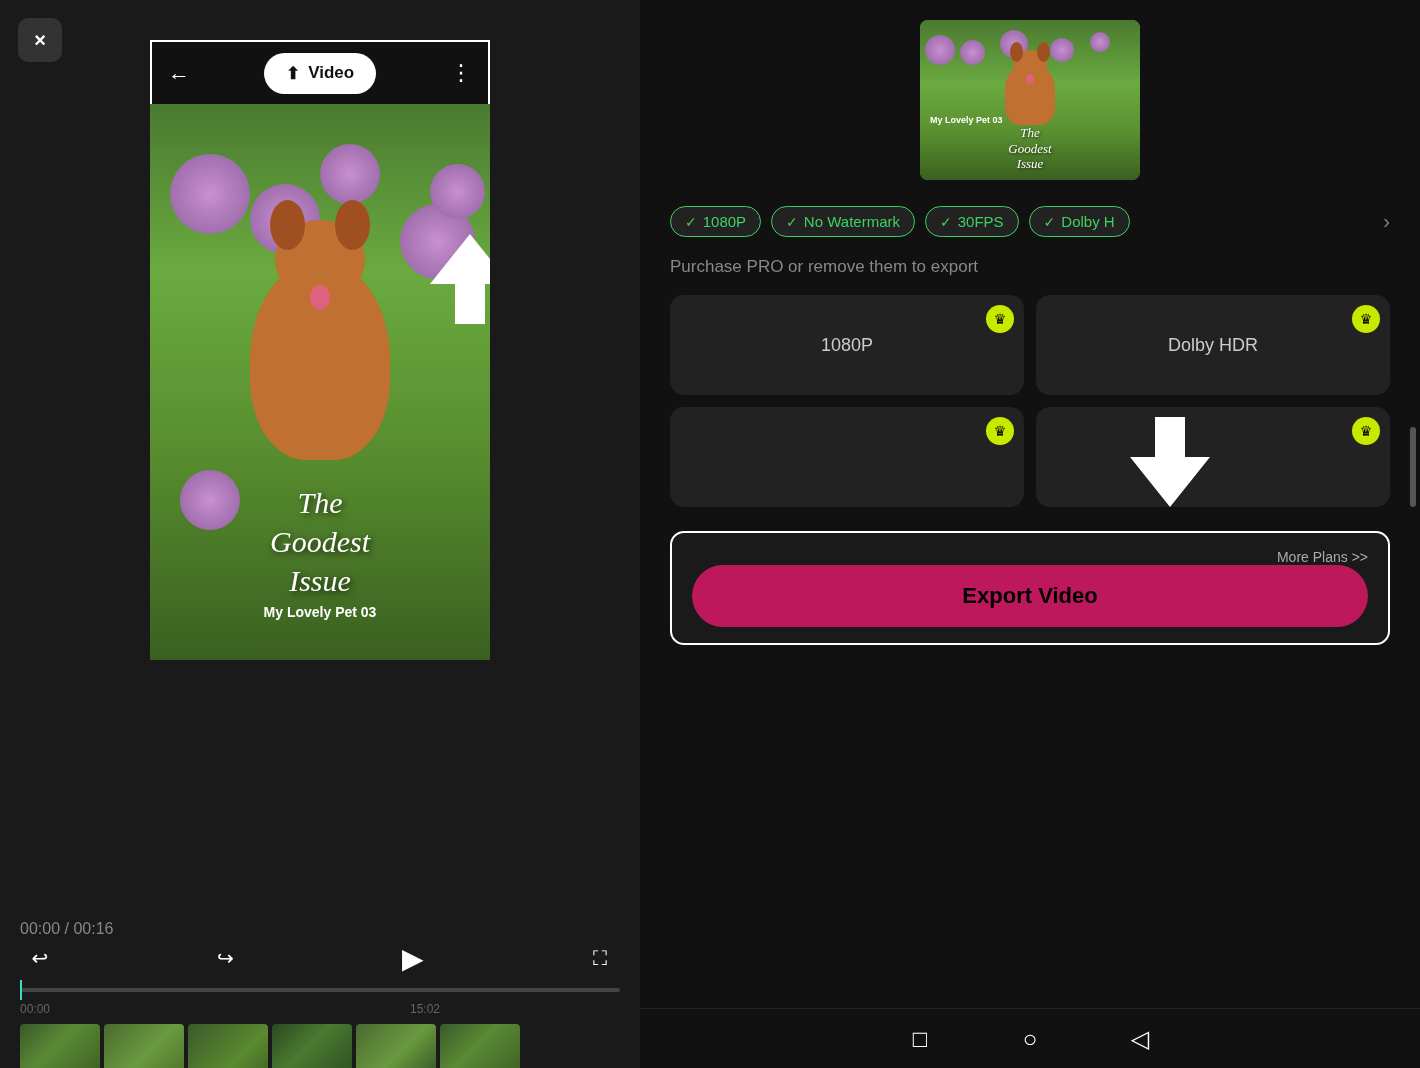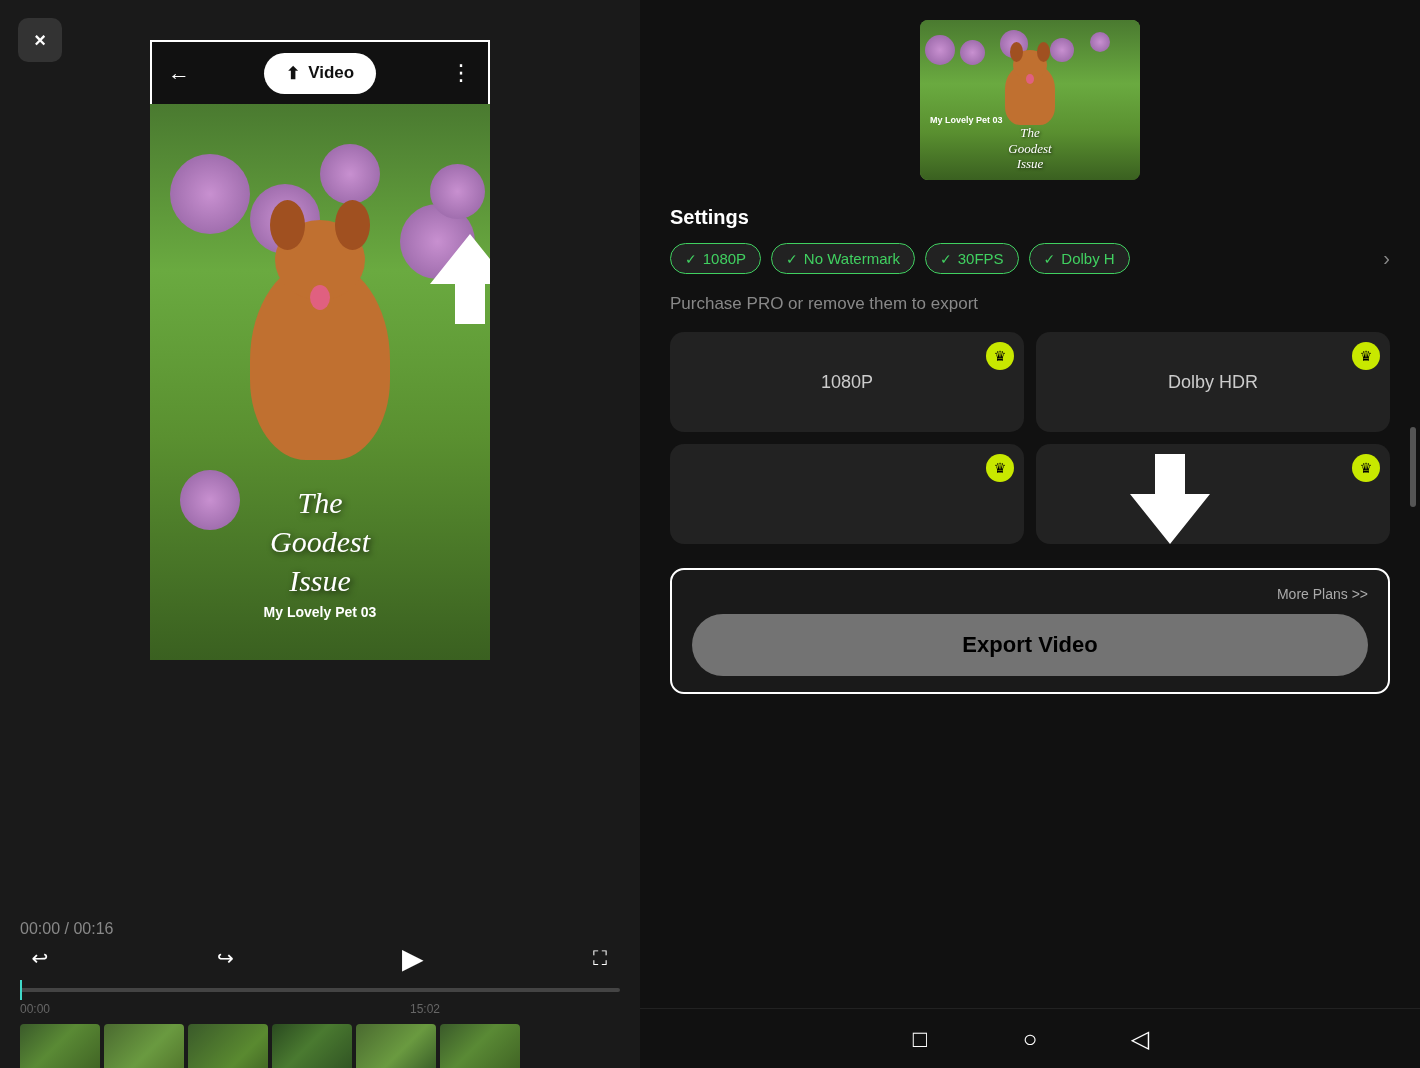--- a/index.html
+++ b/index.html
@@ -501,28 +501,27 @@
       border: 2.5px solid #fff;
       border-radius: 14px;
       padding: 16px 20px;
       margin-top: 8px;
     }
 
     .more-plans-link {
       text-align: right;
       color: #aaa;
       font-size: 14px;
-      margin-bottom: 12px;
       cursor: pointer;
     }
 
     .export-video-btn {
       width: 100%;
       height: 62px;
-      background: #737373;
+      background: #be185d;
       border: none;
       border-radius: 32px;
       font-size: 22px;
       font-weight: 800;
       color: #000;
       cursor: pointer;
       display: flex;
       align-items: center;
       justify-content: center;
     }
@@ -691,21 +690,20 @@
               <span>Goodest</span><br>
               <span>Issue</span>
             </div>
           </div>
 
           <div style="position:absolute;bottom:55px;left:10px;color:#fff;font-size:9px;font-weight:600;">My Lovely Pet 03</div>
         </div>
       </div>
     </div>
 
-    <div class="section-label">Settings</div>
     <div class="settings-row">
       <div class="setting-chip">
         <span class="check-icon">✓</span>
         <span>1080P</span>
       </div>
       <div class="setting-chip">
         <span class="check-icon">✓</span>
         <span>No Watermark</span>
       </div>
       <div class="setting-chip">

